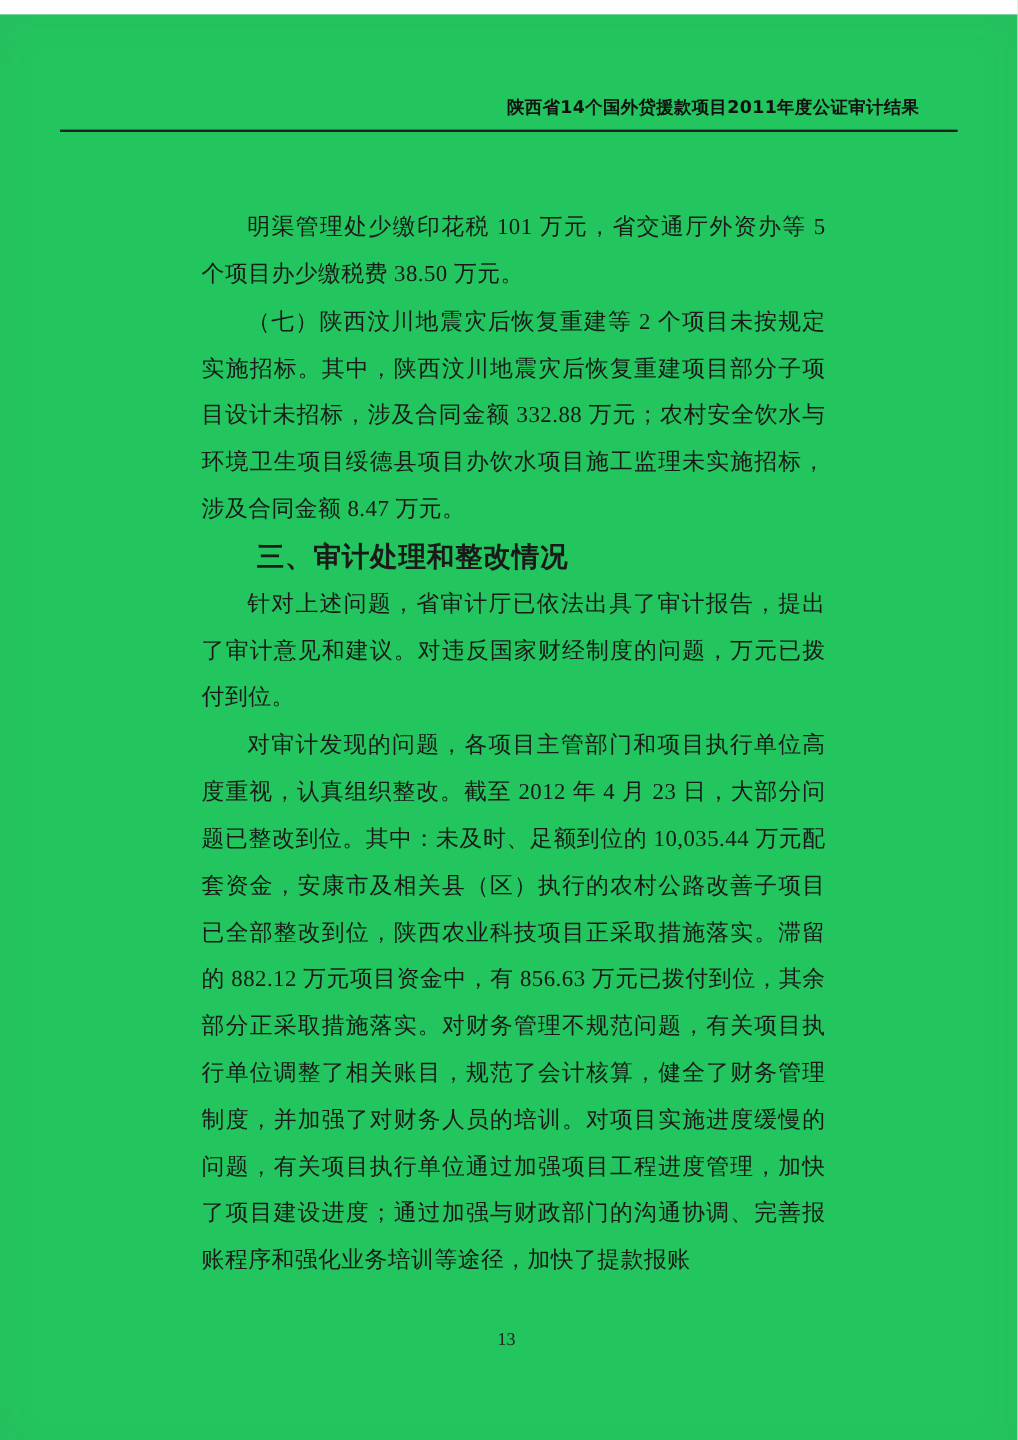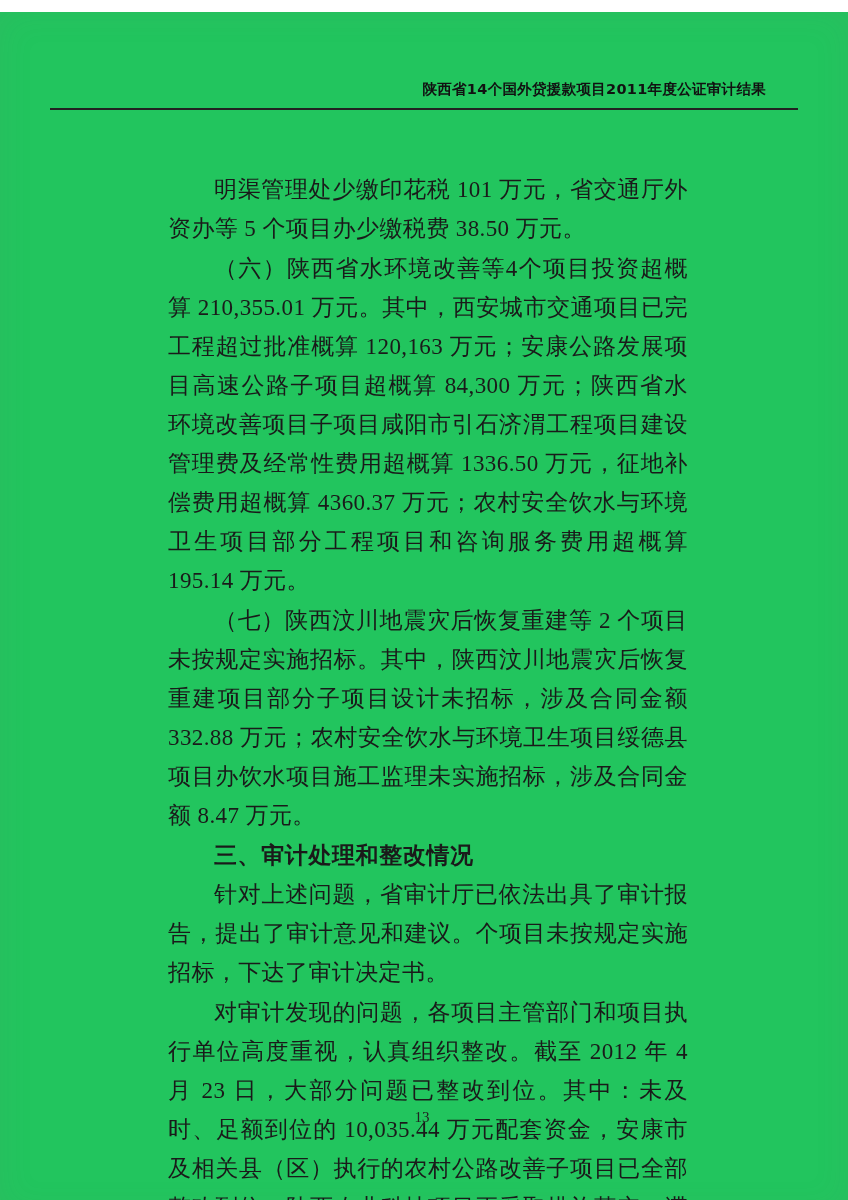--- a/index.html
+++ b/index.html
@@ -52,21 +52,21 @@
 
   .body {
     position: absolute;
     top: 158px;
     left: 168px;
     width: 520px;
   }
 
   p.para {
     margin: 0 0 1px 0;
-    font-size: 23px;
+    font-size: 19px;
     line-height: 39px;
     text-align: justify;
     text-justify: inter-ideograph;
     letter-spacing: 0.4px;
   }
   p.indent {
     text-indent: 2em;
   }
   p.heading {
     text-indent: 2em;
@@ -93,27 +93,26 @@
 
 <div class="page">
 
   <div class="header">陕西省14个国外贷援款项目2011年度公证审计结果</div>
   <div class="header-rule"></div>
 
   <div class="body">
 
     <p class="para indent">明渠管理处少缴印花税 101 万元，省交通厅外资办等 5 个项目办少缴税费 38.50 万元。</p>
 
-    <p class="para indent">（六）陕西省水环境改善等4个项目投资超概算 210,355.01 万元。其中，西安城市交通项目已完工程超过批准概算 120,163 万元；安康公路发展项目高速公路子项目超概算 84,300 万元；陕西省水环境改善项目子项目咸阳市引石济渭工程项目建设管理费及经常性费用超概算 1336.50 万元，征地补偿费用超概算 4360.37 万元；农村安全饮水与环境卫生项目部分工程项目和咨询服务费用超概算 195.14 万元。</p>
 
     <p class="para indent">（七）陕西汶川地震灾后恢复重建等 2 个项目未按规定实施招标。其中，陕西汶川地震灾后恢复重建项目部分子项目设计未招标，涉及合同金额 332.88 万元；农村安全饮水与环境卫生项目绥德县项目办饮水项目施工监理未实施招标，涉及合同金额 8.47 万元。</p>
 
     <p class="heading">三、审计处理和整改情况</p>
 
-    <p class="para indent">针对上述问题，省审计厅已依法出具了审计报告，提出了审计意见和建议。个项目未按规定实施招标，下达了审计决定书。</p>
+    <p class="para indent">针对上述问题，省审计厅已依法出具了审计报告，提出了审计意见和建议。对违反国家财经制度的问题，万元已拨付到位。</p>
 
     <p class="para indent">对审计发现的问题，各项目主管部门和项目执行单位高度重视，认真组织整改。截至 2012 年 4 月 23 日，大部分问题已整改到位。其中：未及时、足额到位的 10,035.44 万元配套资金，安康市及相关县（区）执行的农村公路改善子项目已全部整改到位，陕西农业科技项目正采取措施落实。滞留的 882.12 万元项目资金中，有 856.63 万元已拨付到位，其余部分正采取措施落实。对财务管理不规范问题，有关项目执行单位调整了相关账目，规范了会计核算，健全了财务管理制度，并加强了对财务人员的培训。对项目实施进度缓慢的问题，有关项目执行单位通过加强项目工程进度管理，加快了项目建设进度；通过加强与财政部门的沟通协调、完善报账程序和强化业务培训等途径，加快了提款报账</p>
 
   </div>
 
   <div class="page-number">13</div>
 
 </div>
 
 </body></html>

